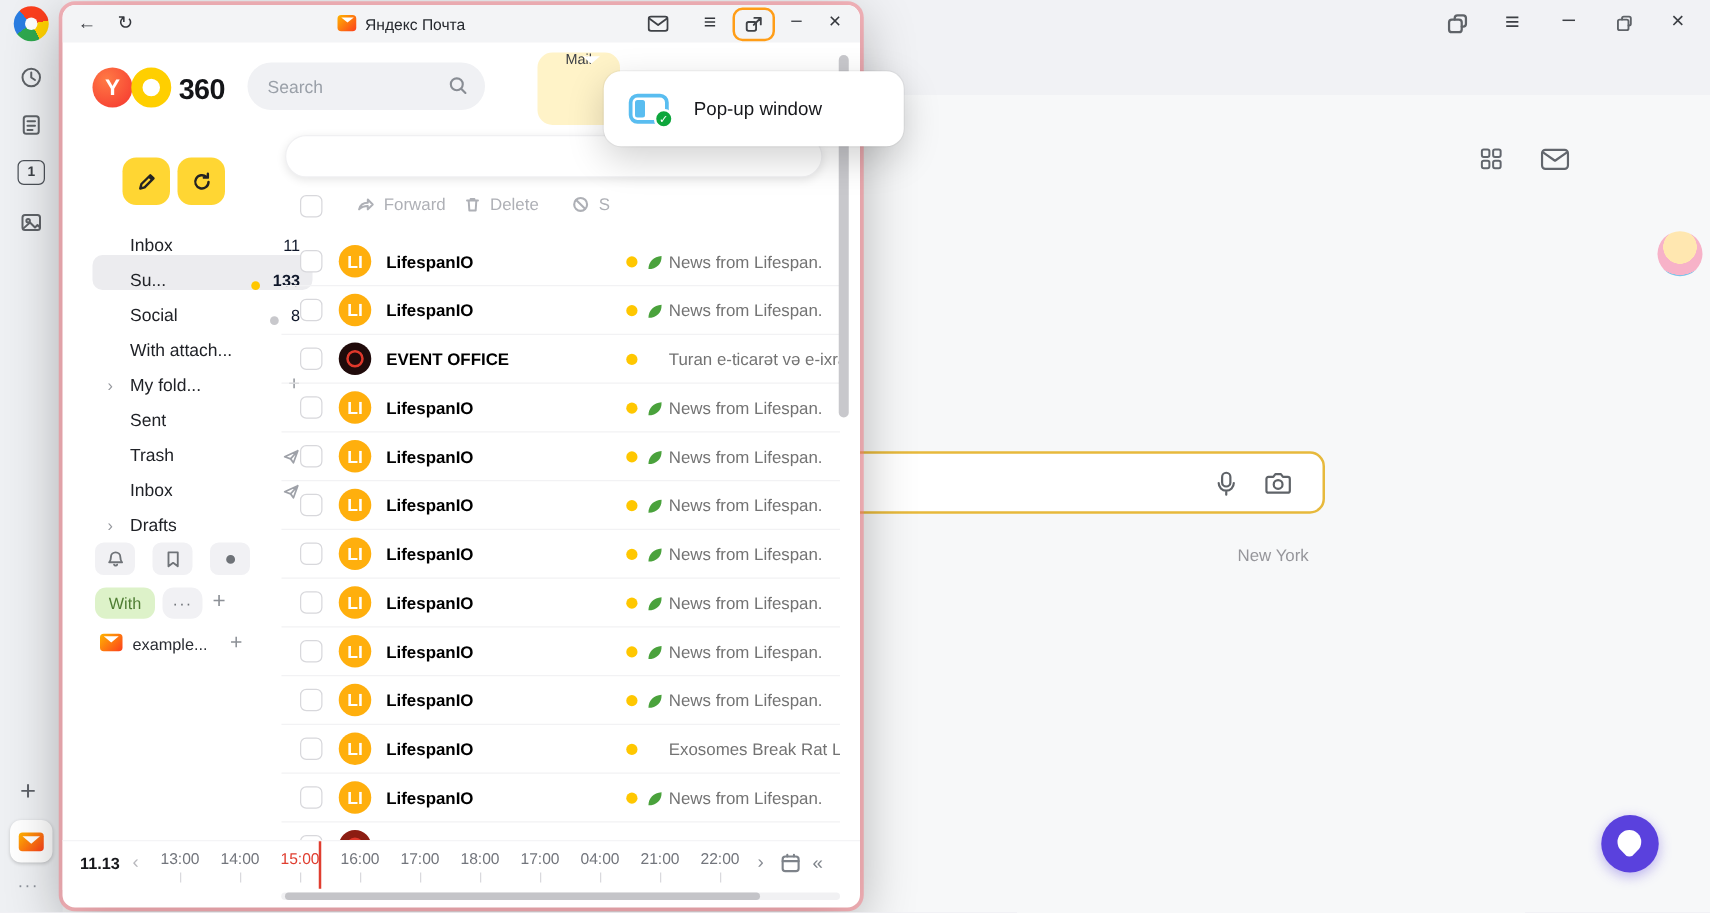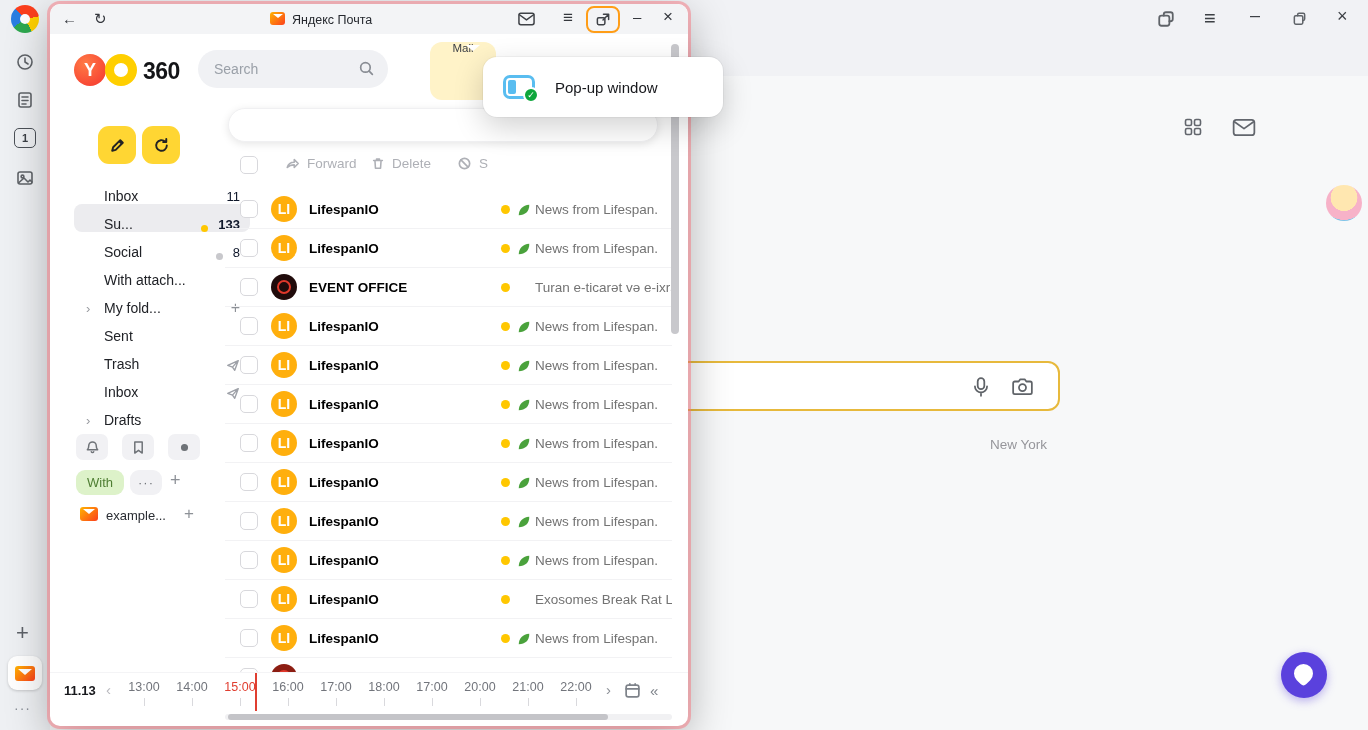--- a/index.html
+++ b/index.html
@@ -597,21 +597,21 @@
           <span class="tcell current">15:00</span>
 
           <span class="tcell">16:00</span>
 
           <span class="tcell">17:00</span>
 
           <span class="tcell">18:00</span>
 
           <span class="tcell">17:00</span>
 
-          <span class="tcell">20:00</span>
+          <span class="tcell">04:00</span>
 
           <span class="tcell">21:00</span>
 
           <span class="tcell">22:00</span>
         </div>
       <span class="redline"></span>
       <span class="tl-chev" style="left:556px;color:#8b8f96">›</span>
       <span class="tl-icon">
         <svg width="17" height="17" viewBox="0 0 16 16" style="stroke:#7e838a">
             <rect x="2" y="3" width="12" height="11" rx="2"></rect>

